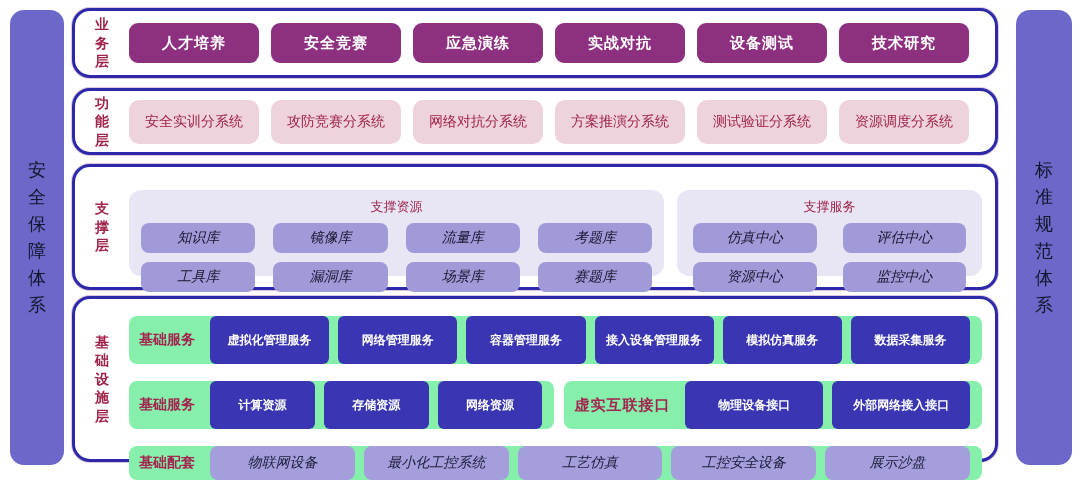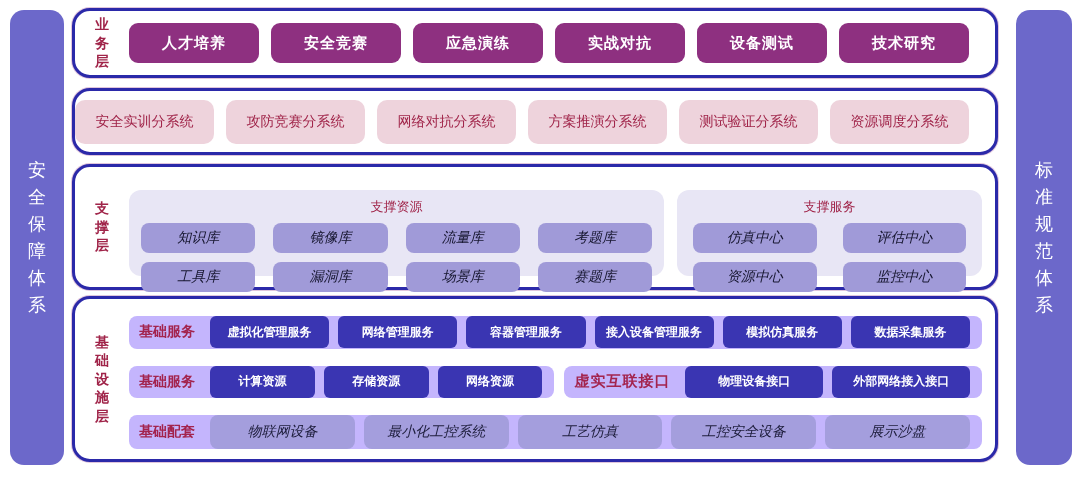--- a/index.html
+++ b/index.html
@@ -10,21 +10,21 @@
   }
   
   .banner{
     position:absolute;top:10px;width:54px;height:455px;
     background:#6c68ca;border-radius:14px;
     display:flex;align-items:center;justify-content:center;
   }
   .banner.left{left:10px;}
   .banner.right{left:1016px;width:56px;}
   .banner .vtext{
-    color:#ffffff;font-size:18px;font-weight:500;width:1.12em;
+    color:#0f172a;font-size:18px;font-weight:500;width:1.12em;
     line-height:1.5;text-align:center;word-break:break-all;
   }
   
   .frame{
     position:absolute;left:72px;width:926px;background:#fff;
     border:3px solid #2b29a9;border-radius:18px;box-sizing:border-box;
     display:flex;align-items:center;
     box-shadow:0 0 0 1px rgba(142,48,128,0.28);
   }
   #frame-business{top:8px;height:70px;}
@@ -54,28 +54,28 @@
   .group-title{text-align:center;color:#a02449;font-size:13px;margin:3px 0 7px;}
   .group-grid{flex:1;display:grid;gap:9px 18px;font-style:italic;}
   .resources .group-grid{grid-template-columns:repeat(4,1fr);}
   .services .group-grid{grid-template-columns:repeat(2,1fr);gap:9px 26px;padding:0 4px;}
   .btn.mid{background:#a09ad8;color:#15152e;font-size:14px;border-radius:8px;min-height:30px;}
 
   
   .infra-content{flex:1;align-self:stretch;display:flex;flex-direction:column;gap:10px;padding:10px 13px 10px 0;}
   .infra-row{display:flex;gap:10px;flex:1;}
   .panel{
-    background:#c4b5fd;border-radius:8px;display:flex;align-items:center;
+    background:#86efac;border-radius:8px;display:flex;align-items:center;
     padding:0 12px 0 10px;gap:9px;flex:1;box-sizing:border-box;margin-top:7px;
   }
   .panel.a{flex:1.02;}
   .panel.b{flex:1;}
   .panel-label{color:#a3244e;font-weight:700;font-size:14px;white-space:nowrap;margin-right:6px;}
   .panel-label.big{font-size:15px;letter-spacing:1px;}
-  .btn.dark{flex:1;background:#3a35b2;color:#ffffff;font-size:12px;font-weight:700;height:32px;border-radius:6px;}
+  .btn.dark{flex:1;background:#3a35b2;color:#ffffff;font-size:12px;font-weight:700;height:48px;border-radius:6px;}
   .btn.lightp{flex:1;background:#a49edd;color:#1c1c3a;font-size:14px;height:34px;border-radius:8px;font-style:italic;}
 </style>
 </head>
 <body>
 
 <div class="banner left">
   <span class="vtext">安全保障体系</span>
 </div>
 <div class="banner right">
   <span class="vtext">标准规范体系</span>
@@ -89,20 +89,23 @@
     <div class="btn biz">人才培养</div>
     <div class="btn biz">安全竞赛</div>
     <div class="btn biz">应急演练</div>
     <div class="btn biz">实战对抗</div>
     <div class="btn biz">设备测试</div>
     <div class="btn biz">技术研究</div>
   </div>
 </section>
 
 <section class="frame" id="frame-function">
+  <div class="label-col">
+    <span class="vlabel">功能层</span>
+  </div>
   <div class="row-items">
     <div class="btn func">安全实训分系统</div>
     <div class="btn func">攻防竞赛分系统</div>
     <div class="btn func">网络对抗分系统</div>
     <div class="btn func">方案推演分系统</div>
     <div class="btn func">测试验证分系统</div>
     <div class="btn func">资源调度分系统</div>
   </div>
 </section>
 

